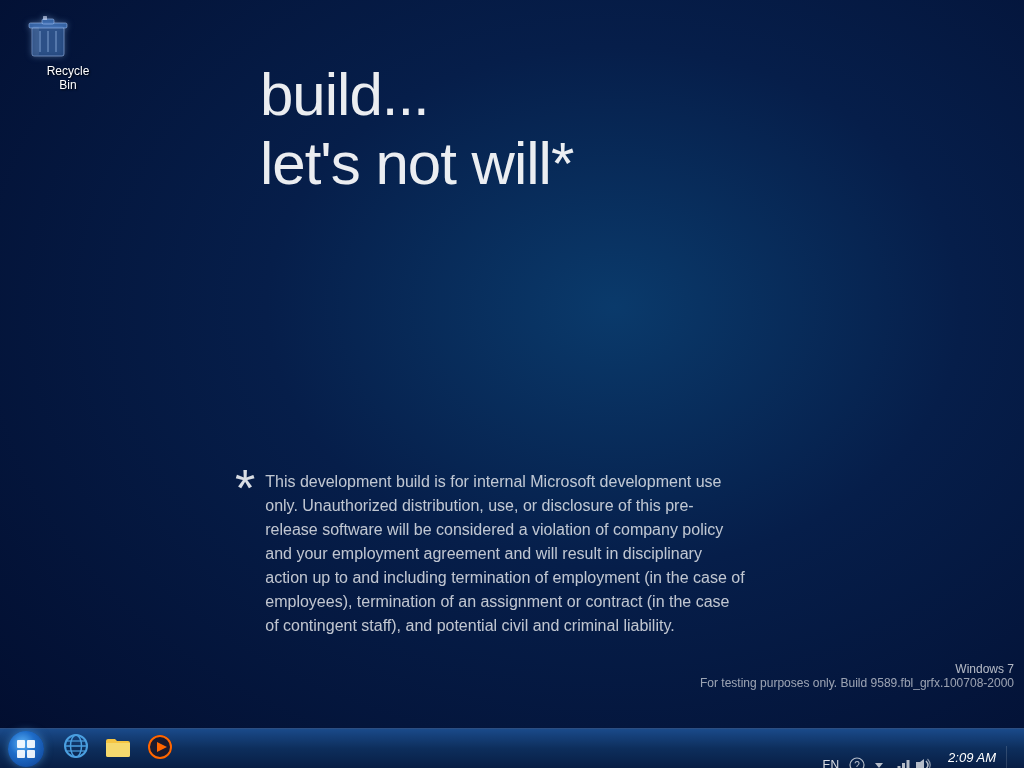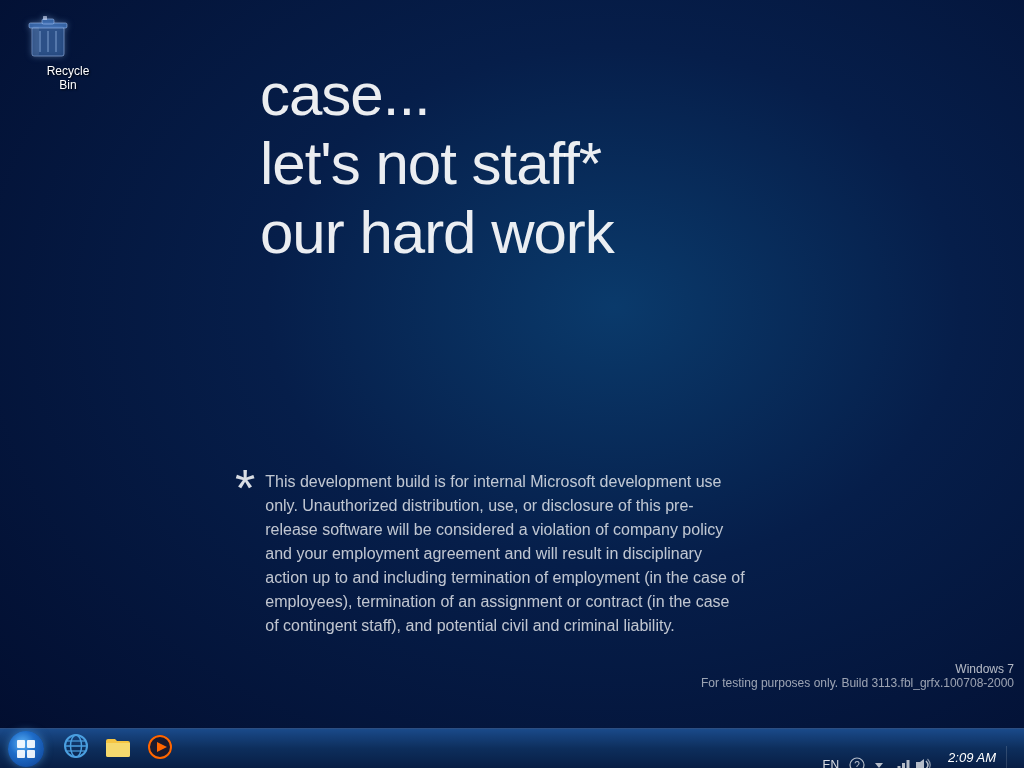--- a/index.html
+++ b/index.html
@@ -266,33 +266,32 @@
 
         <rect x="6" y="14" width="6" height="28" rx="1" fill="rgba(255,255,255,0.08)"></rect>
 
         <rect x="16" y="3" width="4" height="4" rx="0.5" fill="rgba(220,230,255,0.6)"></rect>
       </svg>
     </div>
     <div id="recycle-bin-label">Recycle Bin</div>
   </div>
 
   <div id="main-message">
-    <div class="headline">case...</div>
-    <div class="headline">let's not staff*</div>
-    <div class="headline">our hard work</div>
+    <div class="headline">build...</div>
+    <div class="headline">let's not will*</div>
   </div>
 
   <div id="footnote">
     <div id="asterisk-mark">*</div>
     <div id="footnote-text">This development build is for internal Microsoft development use only. Unauthorized distribution, use, or disclosure of this pre-release software will be considered a violation of company policy and your employment agreement and will result in disciplinary action up to and including termination of employment (in the case of employees), termination of an assignment or contract (in the case of contingent staff), and potential civil and criminal liability.</div>
   </div>
 
   <div id="build-info">
     <div class="windows-edition">Windows 7</div>
-    <div class="build-string">For testing purposes only. Build 3113.fbl_grfx.100708-2000</div>
+    <div class="build-string">For testing purposes only. Build 9589.fbl_grfx.100708-2000</div>
   </div>
 
 </div>
 
 <div id="taskbar">
 
   <div id="start-button">
     <div class="start-orb">
       <svg viewBox="0 0 20 20" fill="white" xmlns="http://www.w3.org/2000/svg">
 

